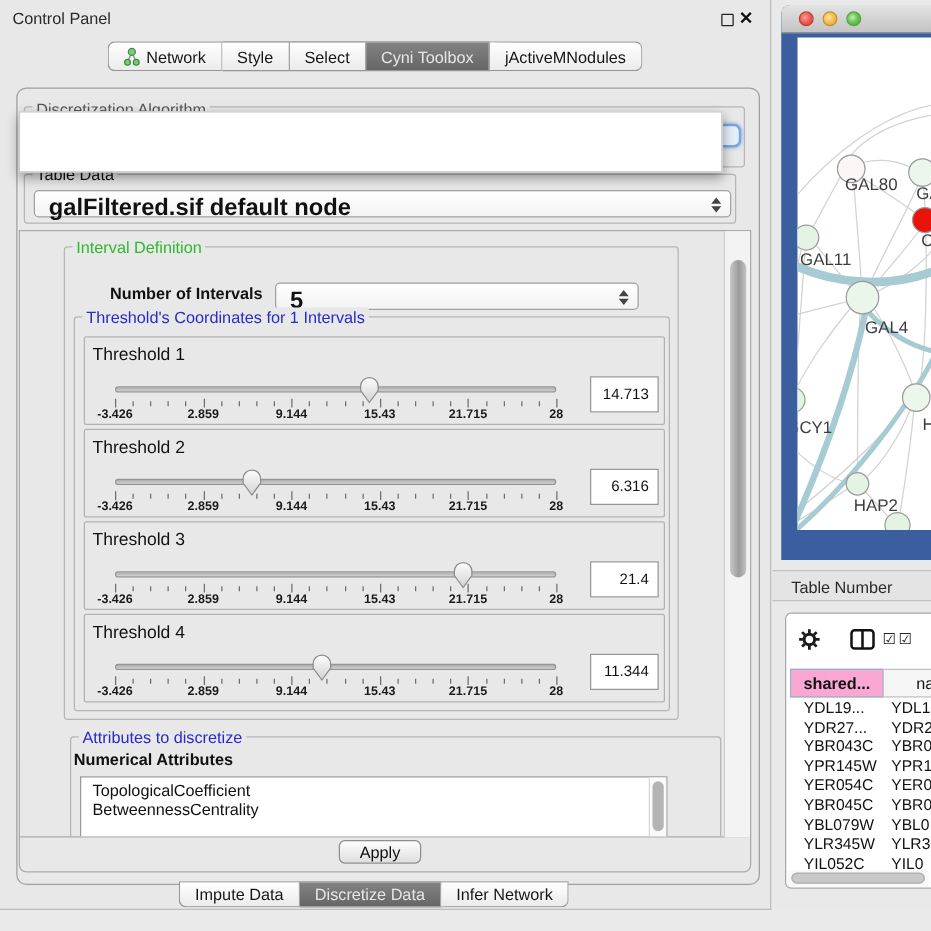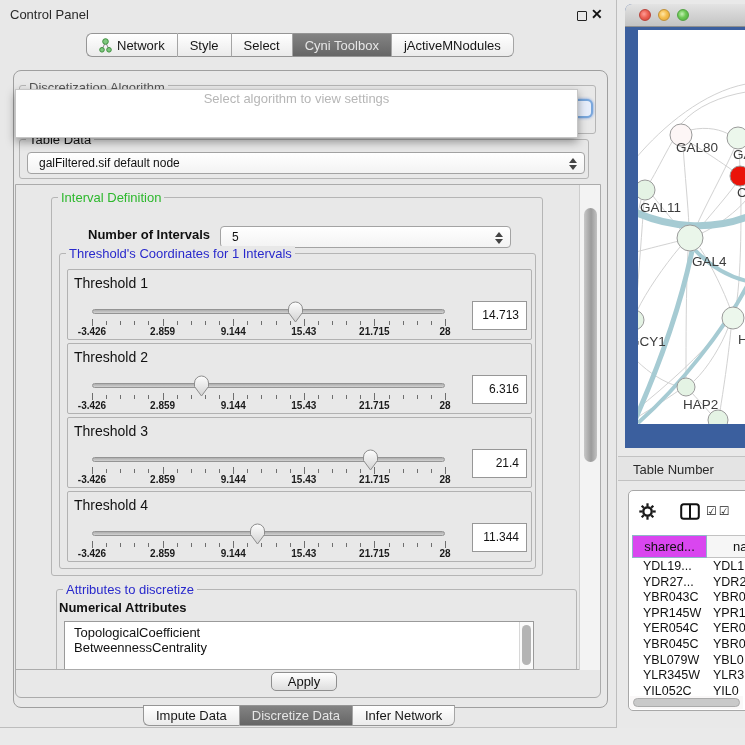--- a/index.html
+++ b/index.html
@@ -26,21 +26,21 @@
 .blue { color:#2929cc; }
 #fs-algo { left:5px; top:14px; width:577px; height:49px; }
 #fs-algo .fslabel { color:#555; top:-6px; }
 #combo-blue { position:absolute; left:564px; top:28px; width:15px; height:19px; border:2px solid #79a7dc; border-left:none; border-radius:0 6px 6px 0; background:#e7eefb; box-shadow:0 0 3px rgba(90,140,220,.9); z-index:9; }
 #popup { position:absolute; left:1px; top:18px; width:563px; height:49px; background:#fff; border:1px solid #c6c6c6; box-shadow:0 4px 9px rgba(0,0,0,.38); z-index:10; }
 #popup-ph { position:absolute; top:1px; left:0; width:100%; text-align:center; font-size:13px; color:#b6b6b6; line-height:15px; }
 #popup-opts { position:absolute; top:16px; left:2px; right:2px; }
 #popup-opts .opt { line-height:16px; font-size:13px; color:#000; }
 #fs-table { left:5px; top:68px; width:570px; height:40px; }
 .combo { position:absolute; background:linear-gradient(#ffffff,#f3f3f3); border:1px solid #a3a3a3; border-radius:4px; height:22px; }
-.combo .val { position:absolute; left:11px; top:3px; font-size:12px; color:#111; }
+.combo .val { position:absolute; left:11px; top:3px; font-size:19px; color:#111;font-weight:bold; }
 .stp { position:absolute; right:7px; width:8px; height:12px; top:5px; }
 .stp .u { position:absolute; top:0; left:0; width:0; height:0; border-left:4px solid transparent; border-right:4px solid transparent; border-bottom:5px solid #444; }
 .stp .d { position:absolute; bottom:0; left:0; width:0; height:0; border-left:4px solid transparent; border-right:4px solid transparent; border-top:5px solid #444; }
 #combo-table { left:13px; top:81px; width:558px; }
 #contentbox { position:absolute; left:1px; top:113px; width:586px; height:514px; border:1px solid #ababab; border-radius:0 0 6px 6px; background:#e8e8e8; }
 #scrollpane { position:absolute; left:0; top:0; width:584px; height:485px; border-bottom:1px solid #ababab; overflow:hidden; }
 #fs-interval { left:35px; top:12px; width:492px; height:379px; }
 #num-label { position:absolute; left:72px; top:42px; font-weight:bold; font-size:13px; }
 #combo-num { left:204px; top:41px; width:291px; }
 #fs-thresh { left:43px; top:68px; width:477px; height:316px; }
@@ -69,21 +69,21 @@
 #lt-y { left:33px; background:radial-gradient(circle at 4px 4px,#ffe6a8,#f5bf4f 45%,#dd9e33); border:0.5px solid #c09138; }
 #lt-g { left:52px; background:radial-gradient(circle at 4px 4px,#c4f0b4,#6cc853 45%,#4aa73b); border:0.5px solid #53a244; }
 #net-canvas { position:absolute; left:638px; top:30px; width:107px; height:394px; background:#fff; }
 #tp-bar { position:absolute; left:618px; top:456px; width:127px; height:25px; background:#e4e4e4; border-top:1px solid #c2c2c2; border-bottom:1px solid #c2c2c2; }
 #tp-bar span { position:absolute; left:15px; top:5px; font-size:13px; color:#2a2a2a; }
 #tpanel { position:absolute; left:628px; top:490px; width:130px; height:221px; background:#fff; border:1px solid #a8a8a8; border-radius:5px; }
 #gear { position:absolute; left:639px; top:503px; }
 #colicon { position:absolute; left:680px; top:503px; }
 #checks { position:absolute; left:706px; top:504px; font-size:12px; letter-spacing:2px; color:#222; }
 #thead { position:absolute; left:632px; top:535px; height:23px; display:flex; }
-#thc1 { width:75px; background:#d946ef; border:1px solid #8fb6c6; text-align:center; line-height:21px; font-size:13px; }
+#thc1 { width:75px; background:#f9a8d4; border:1px solid #8fb6c6; text-align:center; line-height:21px; font-size:13px;font-weight:bold; }
 #thc2 { width:80px; background:#f6f6f6; border:1px solid #c2c2c2; border-left:none; line-height:21px; font-size:13px; padding-left:26px; }
 #tbody { position:absolute; left:632px; top:559px; width:113px; }
 .trow { position:relative; height:15.6px; font-size:12.5px; }
 .tc1 { position:absolute; left:11px; top:0; }
 .tc2 { position:absolute; left:81px; top:0; }
 #hscroll { position:absolute; left:630px; top:696px; width:113px; height:13px; background:#faf8f8; }
 #hscroll .th { position:absolute; left:3px; top:2px; width:107px; height:9px; border-radius:4.5px; background:#c9c9c9; border:1px solid #ababab; }
 #bottomstrip { position:absolute; left:0; top:728px; width:745px; height:17px; background:#eaeaea; }
 </style>
 </head>
@@ -105,21 +105,20 @@
       <div class="tab"><span>Select</span></div>
       <div class="tab sel"><span>Cyni Toolbox</span></div>
       <div class="tab"><span>jActiveMNodules</span></div>
     </div>
   <div id="outerpanel">
     <div id="fs-algo" class="fieldset">
       <span class="fslabel">Discretization Algorithm</span>
     </div>
     <div id="combo-blue"></div>
     <div id="popup">
-      <div id="popup-ph">Select algorithm to view settings</div>
     </div>
     <div id="fs-table" class="fieldset">
       <span class="fslabel">Table Data</span>
     </div>
     <div id="combo-table" class="combo">
       <span class="val">galFiltered.sif default node</span>
       <span class="stp">
           <span class="u"></span>
           <span class="d"></span>
         </span>

